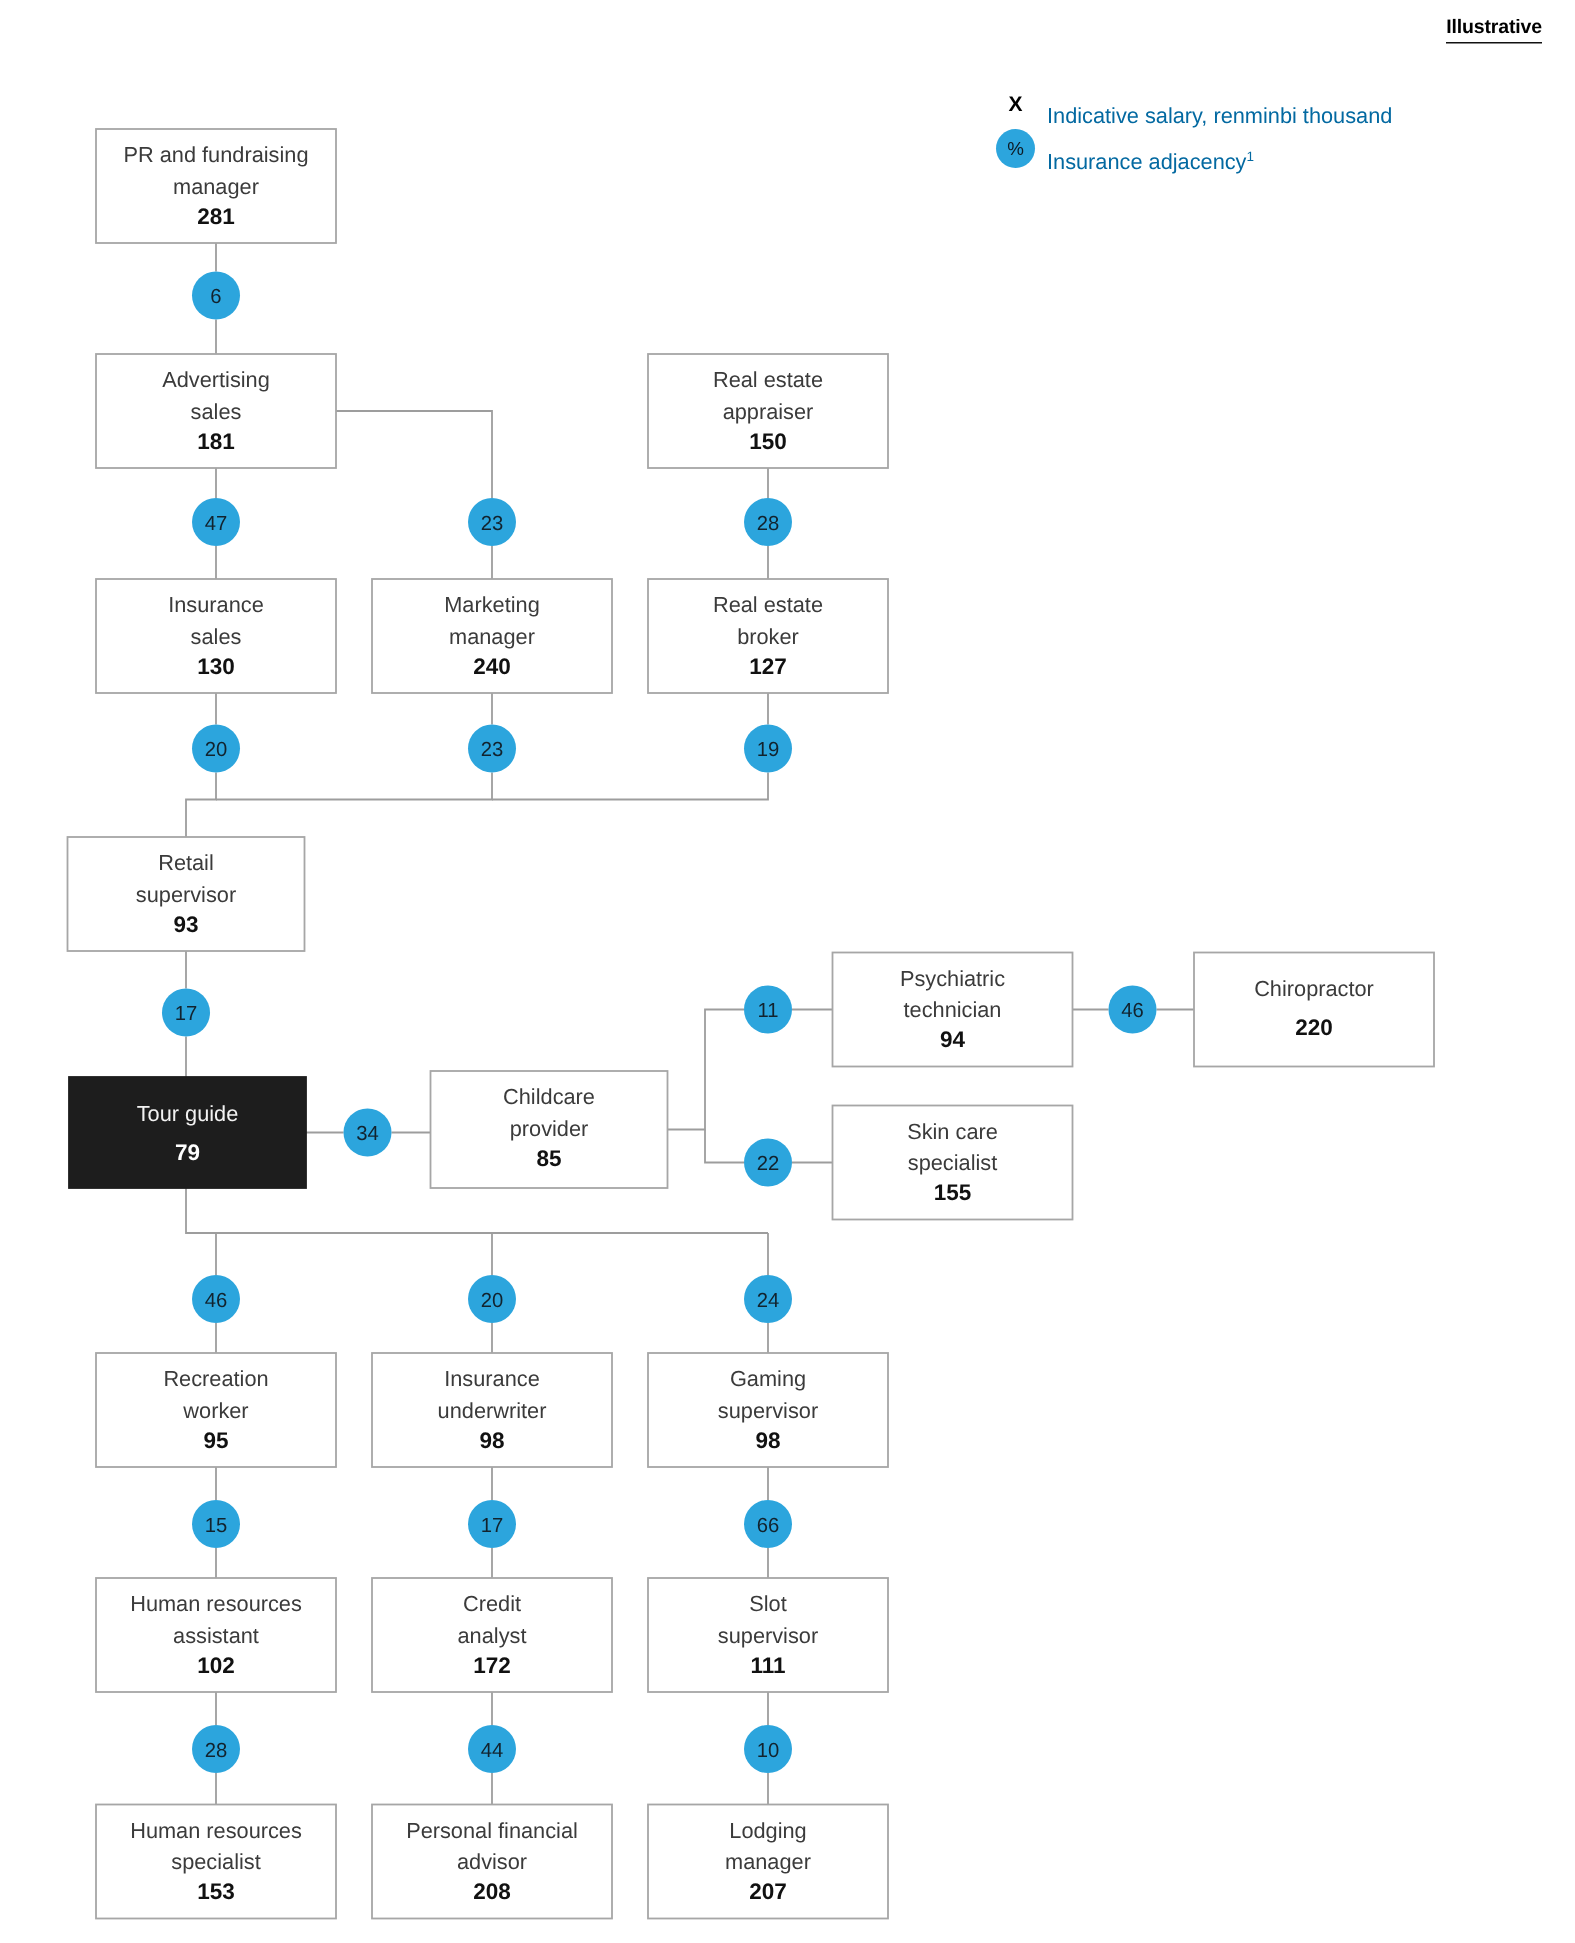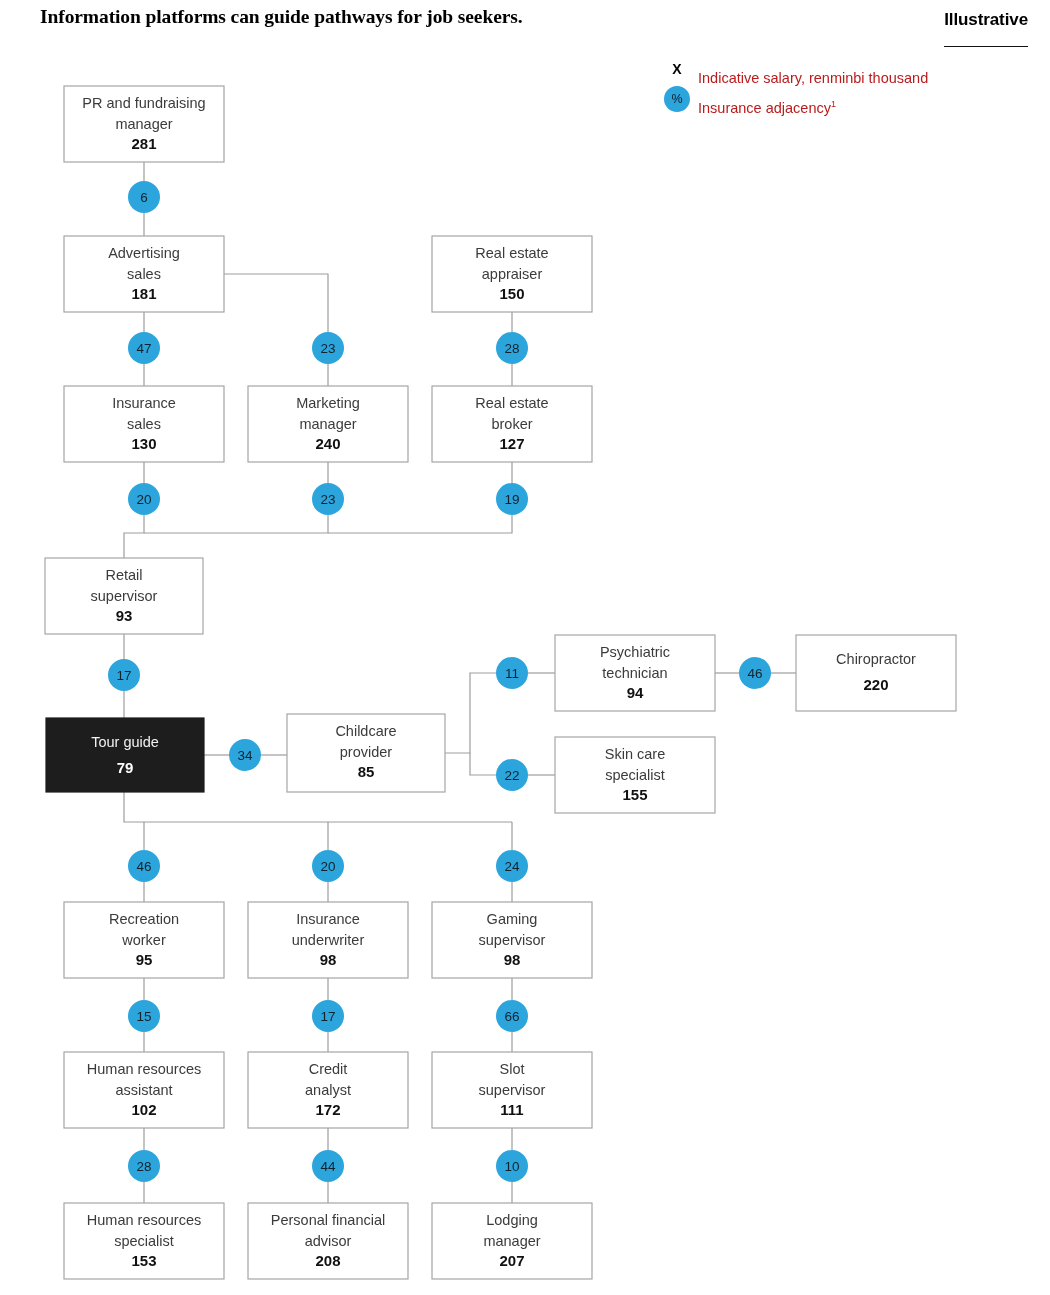--- a/index.html
+++ b/index.html
@@ -1,43 +1,42 @@
 <!DOCTYPE html>
 <html><head>
 <meta charset="utf-8">
 <style>
   html,body{margin:0;padding:0;background:#ffffff;}
   body{width:1050px;height:1295px;font-family:"Liberation Sans",sans-serif;color:#1a1a1a;overflow:hidden;position:relative;}
   .page{position:relative;width:1050px;height:1295px;}
   .title{position:absolute;left:40px;top:6px;font-family:"Liberation Serif",serif;font-weight:700;font-size:19.5px;letter-spacing:-0.1px;color:#000;}
-  .illustrative{position:absolute;right:22px;top:10px;font-size:17px;font-weight:700;color:#000;border-bottom:1.6px solid #111;padding-bottom:16px;letter-spacing:-0.1px;}
+  .illustrative{position:absolute;right:22px;top:10px;font-size:13px;font-weight:700;color:#000;border-bottom:1.6px solid #111;padding-bottom:3px;letter-spacing:-0.1px;}
   .legend{position:absolute;left:660px;top:54px;}
   .legend-row{display:flex;align-items:center;height:30px;}
   .legend-key{width:34px;display:flex;align-items:center;justify-content:center;flex:0 0 34px;}
   .legend-x{font-size:14px;font-weight:700;color:#000;}
   .legend-pct{width:26px;height:26px;border-radius:50%;background:#2ca5dd;color:#0d1b25;font-size:12.5px;display:flex;align-items:center;justify-content:center;}
-  .legend-label{font-size:14.5px;color:#b91c1c;margin-left:4px;white-space:nowrap;margin-top:17px;}
+  .legend-label{font-size:14.5px;color:#0369a1;margin-left:4px;white-space:nowrap;margin-top:17px;}
   .legend-label sup{font-size:9px;}
   svg.diagram{position:absolute;left:0;top:0;width:1050px;height:1295px;}
   .nodebox{fill:#ffffff;stroke:#a6a6a6;stroke-width:1.2;}
   .nodebox.hl{fill:#1d1d1d;stroke:#1d1d1d;}
   .nodetitle{font-family:"Liberation Sans",sans-serif;font-size:14.5px;fill:#3b3b3b;text-anchor:middle;}
   .nodetitle.hl{fill:#f2f2f2;}
   .nodeval{font-family:"Liberation Sans",sans-serif;font-size:15px;font-weight:700;fill:#111;text-anchor:middle;}
   .nodeval.hl{fill:#ffffff;}
   .link{stroke:#9d9d9d;stroke-width:1.2;fill:none;}
   .pct-circle{fill:#2ca5dd;}
   .pct-text{font-family:"Liberation Sans",sans-serif;font-size:13.5px;fill:#12232e;text-anchor:middle;}
 </style>
 </head>
 <body>
 
 <div class="page">
 
-  <div class="title">Information platforms can guide pathways for job seekers.</div>
   <div class="illustrative">Illustrative</div>
 
   <div class="legend">
     <div class="legend-row">
       <span class="legend-key">
         <span class="legend-x">X</span>
       </span>
       <span class="legend-label">Indicative salary, renminbi thousand</span>
     </div>
     <div class="legend-row">

